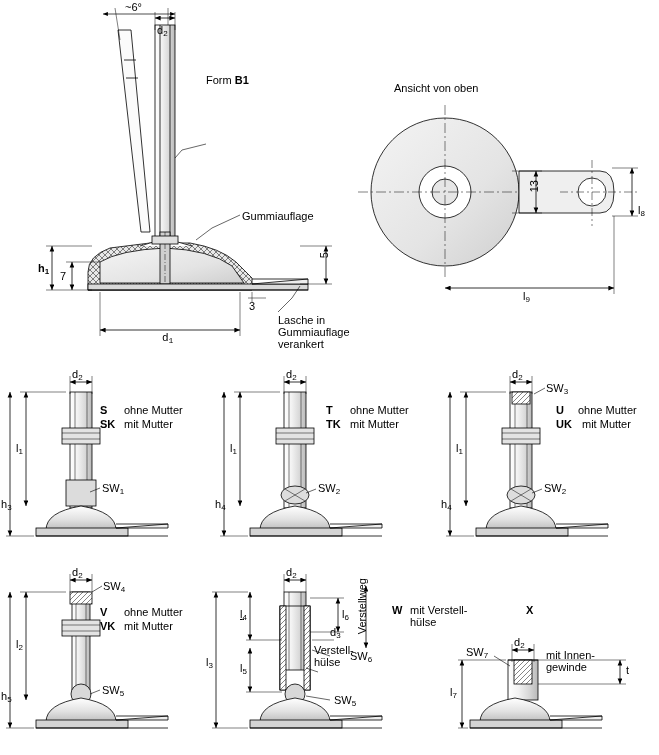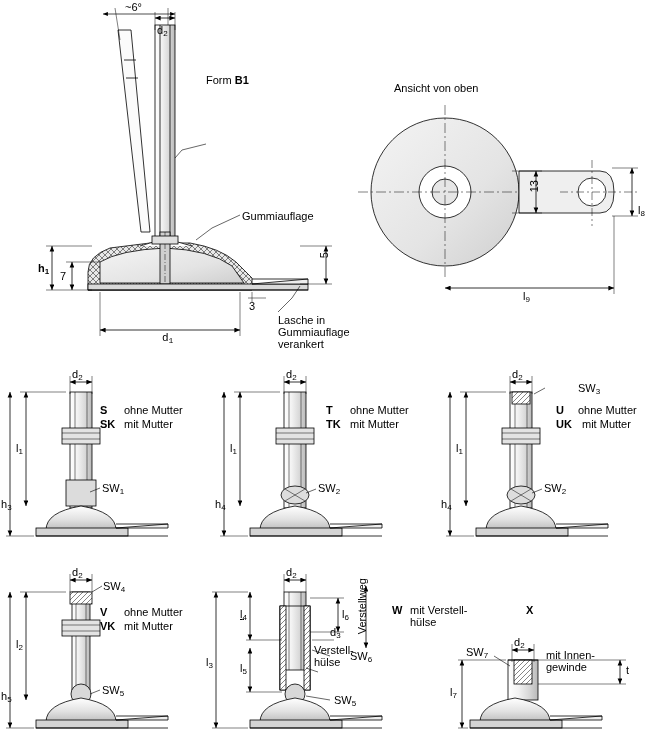--- a/index.html
+++ b/index.html
@@ -336,21 +336,21 @@
 <div class="lbl" style="left:286px;top:368px;">d<span class="sub">2</span></div>
 <div class="lbl b" style="left:326px;top:404px;">T</div>
 <div class="lbl" style="left:350px;top:404px;">ohne Mutter</div>
 <div class="lbl b" style="left:326px;top:418px;">TK</div>
 <div class="lbl" style="left:350px;top:418px;">mit Mutter</div>
 <div class="lbl" style="left:230px;top:442px;">l<span class="sub">1</span></div>
 <div class="lbl" style="left:215px;top:498px;">h<span class="sub">4</span></div>
 <div class="lbl" style="left:318px;top:482px;">SW<span class="sub">2</span></div>
 
 <div class="lbl" style="left:512px;top:368px;">d<span class="sub">2</span></div>
-<div class="lbl" style="left:546px;top:382px;margin-left:32px;">SW<span class="sub">3</span></div>
+<div class="lbl" style="left:546px;top:382px;">SW<span class="sub">3</span></div>
 <div class="lbl b" style="left:556px;top:404px;">U</div>
 <div class="lbl" style="left:578px;top:404px;">ohne Mutter</div>
 <div class="lbl b" style="left:556px;top:418px;">UK</div>
 <div class="lbl" style="left:582px;top:418px;">mit Mutter</div>
 <div class="lbl" style="left:456px;top:442px;">l<span class="sub">1</span></div>
 <div class="lbl" style="left:441px;top:498px;">h<span class="sub">4</span></div>
 <div class="lbl" style="left:544px;top:482px;">SW<span class="sub">2</span></div>
 
 <div class="lbl" style="left:72px;top:566px;">d<span class="sub">2</span></div>
 <div class="lbl" style="left:103px;top:580px;">SW<span class="sub">4</span></div>

